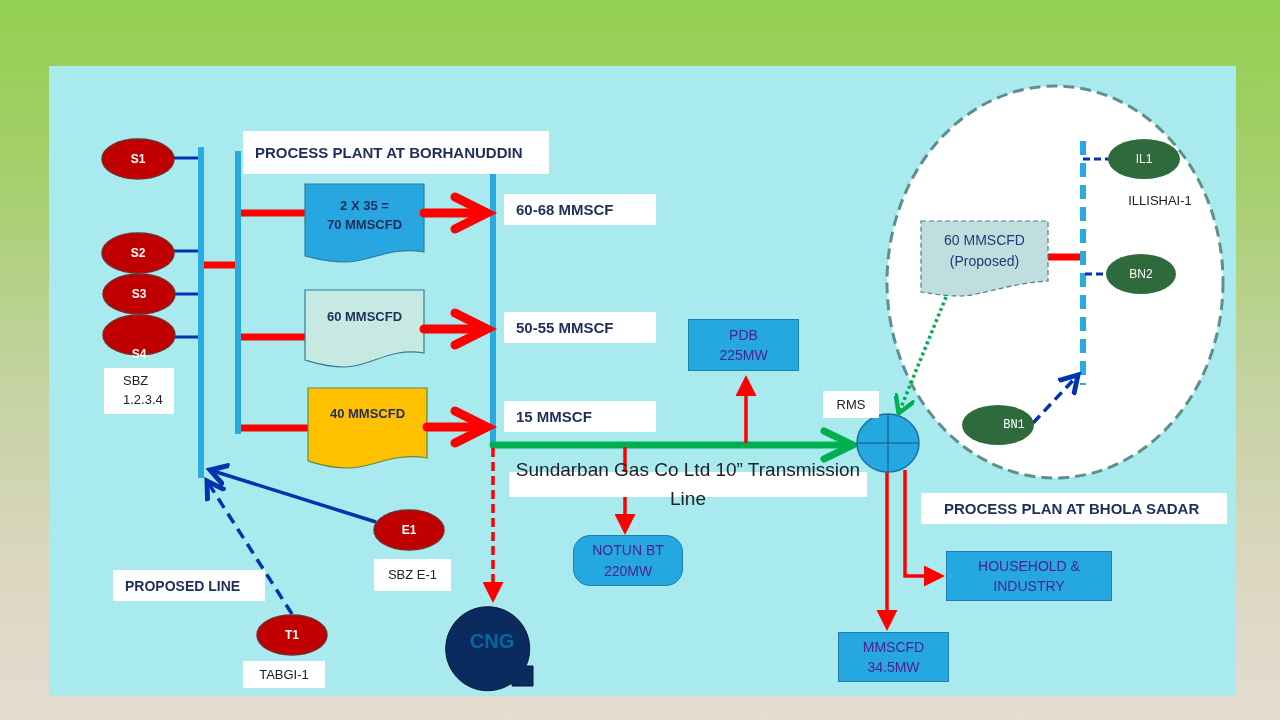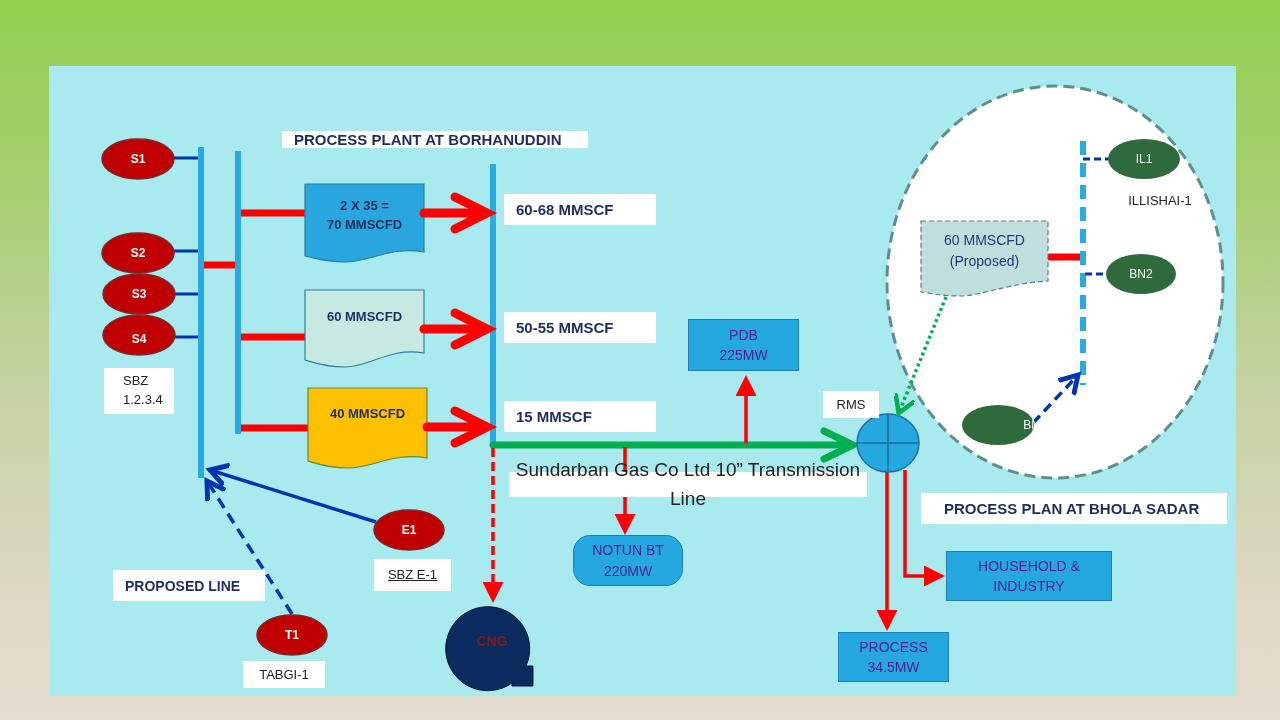--- a/index.html
+++ b/index.html
@@ -106,72 +106,72 @@
   <ellipse cx="139" cy="294" rx="36" ry="20" fill="#c00000" stroke="#7a2a2a" stroke-width="1.5"></ellipse>
   <ellipse cx="139" cy="335" rx="36" ry="20" fill="#c00000" stroke="#7a2a2a" stroke-width="1.5"></ellipse>
   <ellipse cx="409" cy="530" rx="35" ry="20" fill="#c00000" stroke="#7a2a2a" stroke-width="1.5"></ellipse>
   <ellipse cx="292" cy="635" rx="35" ry="20" fill="#c00000" stroke="#7a2a2a" stroke-width="1.5"></ellipse>
 
   <ellipse cx="1144" cy="159" rx="36" ry="20" fill="#2e6a3c"></ellipse>
   <ellipse cx="1141" cy="274" rx="35" ry="20" fill="#2e6a3c"></ellipse>
   <ellipse cx="998" cy="425" rx="36" ry="20" fill="#2e6a3c"></ellipse>
 </svg>
 
-<div class="lbl" style="left:243px;top:131px;width:306px;height:17px;margin-left:39px;">PROCESS PLANT AT BORHANUDDIN</div>
+<div class="lbl" style="left:243px;top:131px;width:306px;height:43px;">PROCESS PLANT AT BORHANUDDIN</div>
 
 <div class="txt oval-txt" style="left:102px;top:149px;width:72px;height:20px;">S1</div>
 <div class="txt oval-txt" style="left:102px;top:243px;width:72px;height:20px;">S2</div>
 <div class="txt oval-txt" style="left:103px;top:284px;width:72px;height:20px;">S3</div>
-<div class="txt oval-txt" style="left:103px;top:329px;width:72px;height:20px;">S4</div>
+<div class="txt oval-txt" style="left:103px;top:344px;width:72px;height:20px;">S4</div>
 <div class="txt oval-txt" style="left:374px;top:520px;width:70px;height:20px;">E1</div>
 <div class="txt oval-txt" style="left:257px;top:625px;width:70px;height:20px;">T1</div>
 
 <div class="plain" style="left:104px;top:368px;width:70px;height:46px;flex-direction:column;align-items:flex-start;padding-left:19px;font-size:13px;line-height:1.45;">
   <span>SBZ</span>
   <span>1.2.3.4</span>
 </div>
-<div class="plain" style="left:374px;top:559px;width:77px;height:32px;font-size:13px;text-decoration:underline;">SBZ E-1</div>
+<div class="plain" style="left:374px;top:559px;width:77px;height:32px;font-size:13px;">SBZ E-1</div>
 <div class="plain" style="left:243px;top:661px;width:82px;height:27px;font-size:13px;">TABGI-1</div>
 <div class="lbl" style="left:113px;top:570px;width:152px;height:31px;font-size:14px;">PROPOSED LINE</div>
 
 <div class="txt" style="left:305px;top:192px;width:119px;height:46px;flex-direction:column;color:#1f2d5a;font-size:13px;line-height:1.5;">
   <span>2 X 35 =</span>
   <span>70 MMSCFD</span>
 </div>
 <div class="txt" style="left:305px;top:306px;width:119px;height:20px;color:#1f2d5a;">60 MMSCFD</div>
 <div class="txt" style="left:308px;top:403px;width:119px;height:20px;color:#1f2d5a;">40 MMSCFD</div>
 
 <div class="lbl" style="left:504px;top:194px;width:152px;height:31px;">60-68 MMSCF</div>
 <div class="lbl" style="left:504px;top:312px;width:152px;height:31px;">50-55 MMSCF</div>
 <div class="lbl" style="left:504px;top:401px;width:152px;height:31px;">15 MMSCF</div>
 
 <div class="plain" style="left:509px;top:472px;width:358px;height:25px;font-size:19px;">Sundarban Gas Co Ltd 10” Transmission Line</div>
 
-<div class="txt" style="left:460px;top:630px;width:64px;height:22px;color:#7f1d1d;font-size:14px;">CNG</div>
+<div class="txt" style="left:460px;top:630px;width:64px;height:22px;color:#0369a1;font-size:20px;">CNG</div>
 
 <div class="box" style="left:573px;top:535px;width:110px;height:51px;flex-direction:column;border-radius:17px;">
   <span>NOTUN BT</span>
   <span>220MW</span>
 </div>
 <div class="box" style="left:688px;top:319px;width:111px;height:52px;flex-direction:column;">
   <span>PDB</span>
   <span>225MW</span>
 </div>
 <div class="plain" style="left:823px;top:391px;width:56px;height:27px;font-size:13px;">RMS</div>
 <div class="box" style="left:946px;top:551px;width:166px;height:50px;flex-direction:column;">
   <span>HOUSEHOLD &amp;</span>
   <span>INDUSTRY</span>
 </div>
 <div class="box" style="left:838px;top:632px;width:111px;height:50px;flex-direction:column;">
-  <span>PROCESS</span>
+  <span>MMSCFD</span>
   <span>34.5MW</span>
 </div>
 
 <div class="lbl" style="left:921px;top:493px;width:306px;height:31px;padding-left:23px;">PROCESS PLAN AT BHOLA SADAR</div>
 
 <div class="txt" style="left:921px;top:228px;width:127px;height:46px;flex-direction:column;color:#1f3a7a;font-weight:normal;font-size:14px;line-height:1.5;">
   <span>60 MMSCFD</span>
   <span>(Proposed)</span>
 </div>
 <div class="txt green-txt" style="left:1108px;top:149px;width:72px;height:20px;">IL1</div>
 <div class="txt green-txt" style="left:1106px;top:264px;width:70px;height:20px;">BN2</div>
-<div class="txt green-txt" style="left:993px;top:415px;width:84px;height:20px;">BN1</div>
+<div class="txt green-txt" style="left:972px;top:415px;width:84px;height:20px;font-family:Liberation Mono, monospace;">BN1</div>
 <div class="txt" style="left:1110px;top:190px;width:100px;height:20px;color:#222;font-weight:normal;font-size:13px;">ILLISHAI-1</div>
 
 </body></html>

